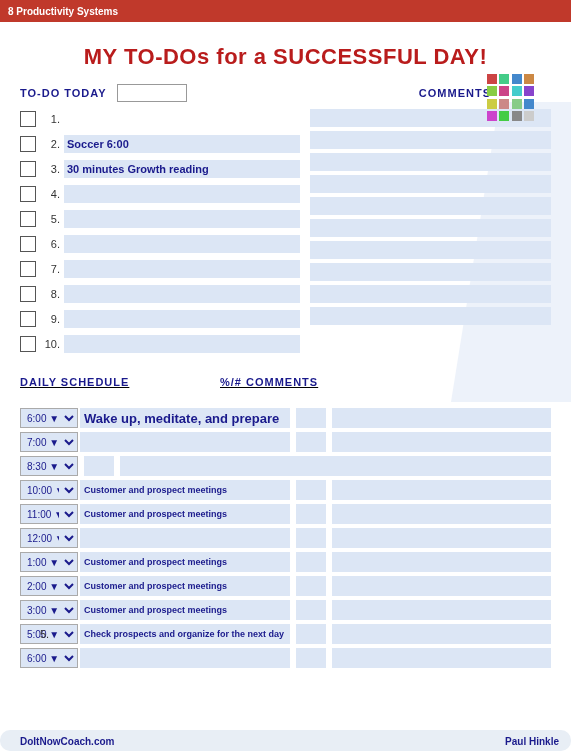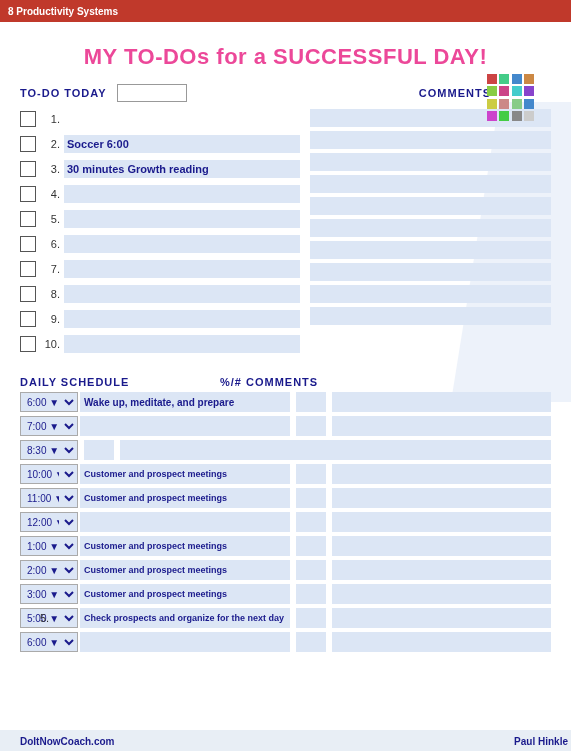--- a/index.html
+++ b/index.html
@@ -26,21 +26,21 @@
       background: white;
       margin: 0;
       padding: 10px 20px 20px 20px;
       position: relative;
       min-height: 729px;
     }
     .page-title {
       text-align: center;
       font-size: 22px;
       font-weight: bold;
-      color: #ec4899;
+      color: #b91c1c;
       padding: 12px 0 10px 0;
       letter-spacing: 0.5px;
     }
     .thumbnail-grid {
       position: absolute;
       top: 42px;
       right: 16px;
       width: 48px;
       height: 48px;
       display: grid;
@@ -155,21 +155,22 @@
       padding: 0 3px;
       margin-bottom: 3px;
     }
 
     
     .schedule-section {
       margin-top: 18px;
     }
     .schedule-header-row {
       display: flex;
-      margin-bottom: 4px;
+      margin-bottom: 20px;
+      text-decoration: underline;
     }
     .schedule-header-left {
       font-size: 11px;
       font-weight: bold;
       color: #1a1a8c;
       letter-spacing: 1px;
       width: 200px;
     }
     .schedule-header-right {
       font-size: 11px;
@@ -220,26 +221,27 @@
       background: #dce6f5;
       border: none;
       font-size: 10px;
       margin-left: 6px;
       flex-shrink: 0;
     }
 
     .footer-row {
       display: flex;
       justify-content: space-between;
-      padding: 6px 3px 4px 20px;
+      padding: 6px 12px 4px 20px;
       background: #e8eef5;
       position: absolute;
       bottom: 0;
       left: 0;
       right: 0;
+      border-radius: 10px;
     }
     .footer-text {
       font-size: 10px;
       color: #1a1a8c;
       font-weight: bold;
     }
     .page-num {
       position: absolute;
       bottom: 30px;
       left: 20px;
@@ -361,21 +363,21 @@
     </div>
 
     <div class="schedule-section">
       <div class="schedule-header-row">
         <span class="schedule-header-left">DAILY SCHEDULE</span>
         <span class="schedule-header-right">%/#  COMMENTS</span>
       </div>
       <div id="schedule-rows">
           <div class="schedule-row">
             <select class="time-dropdown"><option>6:00 ▼</option></select>
-            <input type="text" class="schedule-text-input" value="Wake up, meditate, and prepare" style="font-size: 10px;">
+            <input type="text" class="schedule-text-input" value="Wake up, meditate, and prepare" style="font-size: 13px;">
             <input type="text" class="pct-col" style="">
             <input type="text" class="schedule-comment" style="">
           </div>
           <div class="schedule-row">
             <select class="time-dropdown"><option>7:00 ▼</option></select>
             <input type="text" class="schedule-text-input" style="">
             <input type="text" class="pct-col" style="">
             <input type="text" class="schedule-comment" style="">
           </div>
           <div class="schedule-row">

